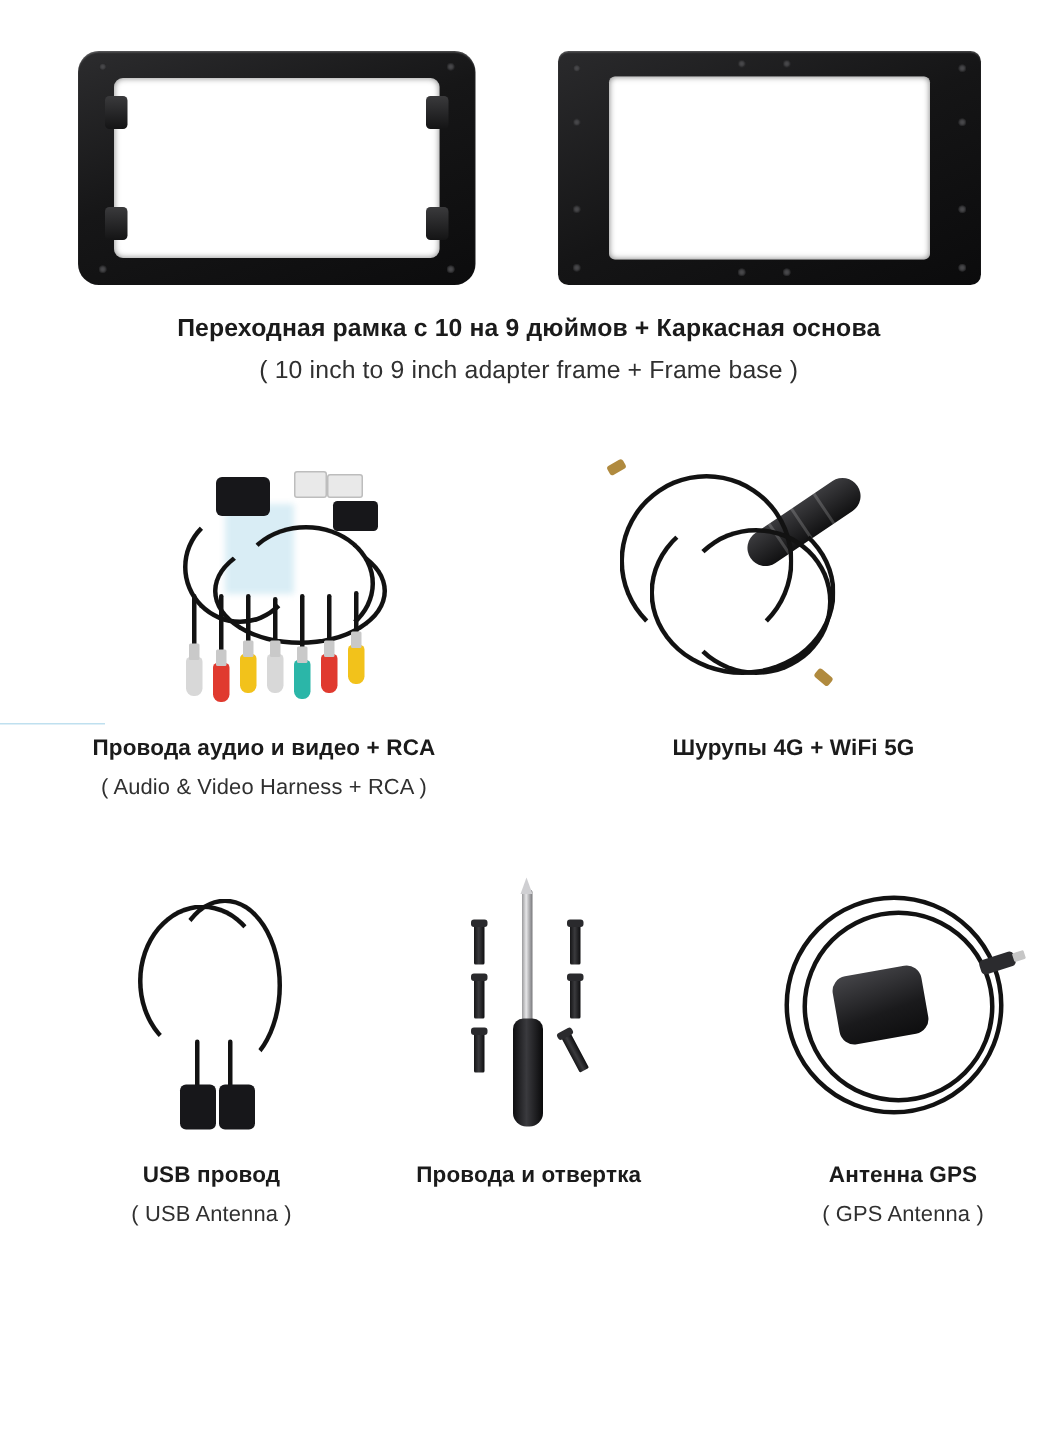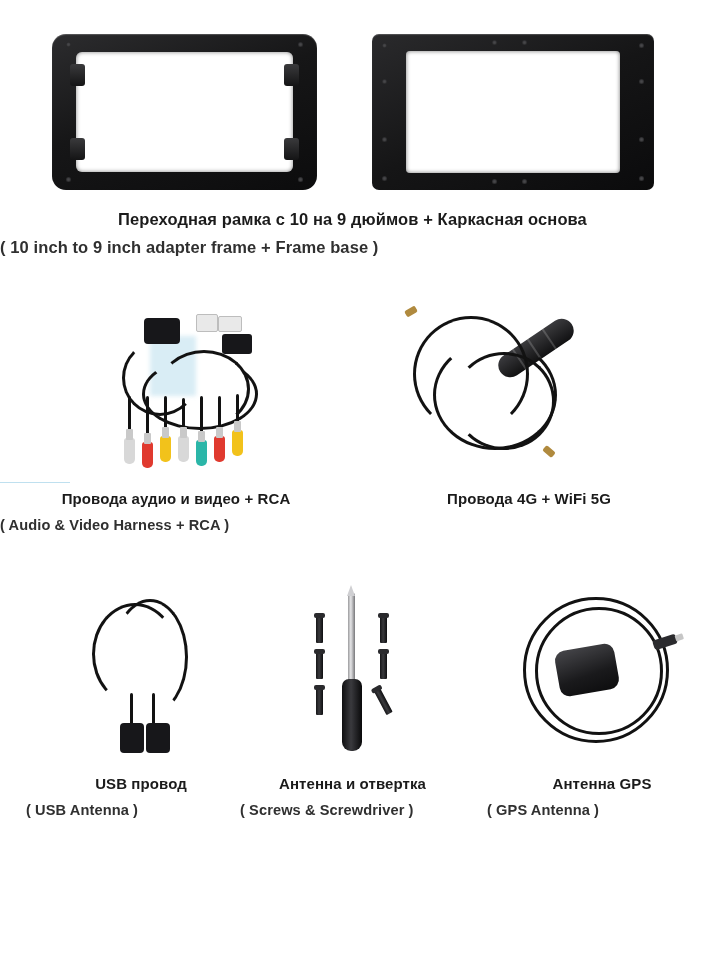--- a/index.html
+++ b/index.html
@@ -26,22 +26,22 @@
   .cap-ru {
     font-size: 16.5px;
     font-weight: bold;
     text-align: center;
     letter-spacing: 0.1px;
     color: #1b1b1b;
     line-height: 1.25;
   }
   .cap-en {
     font-size: 16.5px;
-    font-weight: bold;
-    text-align: left;
+    font-weight: normal;
+    text-align: center;
     color: #303030;
     letter-spacing: 0.1px;
     line-height: 1.3;
     margin-top: 7px;
   }
   .cap-ru.small { font-size: 15px; }
   .cap-en.small { font-size: 14.6px; }
 
   
   .section1 {
@@ -384,21 +384,21 @@
           <div class="ant-stripe" style="left:40px;top:0;"></div>
           <div class="ant-stripe" style="left:58px;top:0;"></div>
         </div>
         <div class="wire" style="left:60px;top:16px;width:110px;height:110px;border-color:#121212;border-bottom-color:transparent;"></div>
         <div class="wire" style="left:80px;top:40px;width:118px;height:104px;border-color:#121212;border-top-color:transparent;"></div>
         <div class="wire" style="left:100px;top:52px;width:96px;height:92px;border-color:#121212;border-left-color:transparent;"></div>
         <div class="ant-tip" style="left:52px;top:8px;transform:rotate(-30deg);"></div>
         <div class="ant-tip" style="left:190px;top:148px;transform:rotate(40deg);"></div>
       </div>
 
-      <div class="cap-ru small">Провода 4G + WiFi 5G</div>
+      <div class="cap-ru small">Шурупы 4G + WiFi 5G</div>
     </div>
 
     <div class="edge-line" style="left:0;top:182px;width:70px;"></div>
   </div>
 
   <div class="section3">
 
     <div class="col-3 c1">
       <div class="art-box3">
         <div class="wire" style="left:66px;top:18px;width:80px;height:96px;border-color:#121212;border-bottom-color:transparent;border-right-color:transparent;"></div>
@@ -430,22 +430,21 @@
         <div class="screw" style="left:140px;top:32px;">
             <span class="screw-head"></span>
           </div>
         <div class="screw" style="left:140px;top:68px;">
             <span class="screw-head"></span>
           </div>
         <div class="screw" style="left:140px;top:104px;transform:rotate(-28deg);">
             <span class="screw-head"></span>
           </div>
       </div>
-      <div class="cap-ru small">Антенна и отвертка</div>
-      <div class="cap-en small">( Screws &amp; Screwdriver )</div>
+      <div class="cap-ru small">Провода и отвертка</div>
     </div>
 
     <div class="col-3 c3">
       <div class="art-box3">
         <div class="wire" style="left:36px;top:12px;width:140px;height:140px;"></div>
         <div class="wire" style="left:48px;top:22px;width:122px;height:122px;"></div>
         <div class="gps-puck" style="left:70px;top:62px;"></div>
         <div class="gps-plug" style="left:166px;top:52px;transform:rotate(-18deg);">
             <span class="tipm"></span>
           </div>

